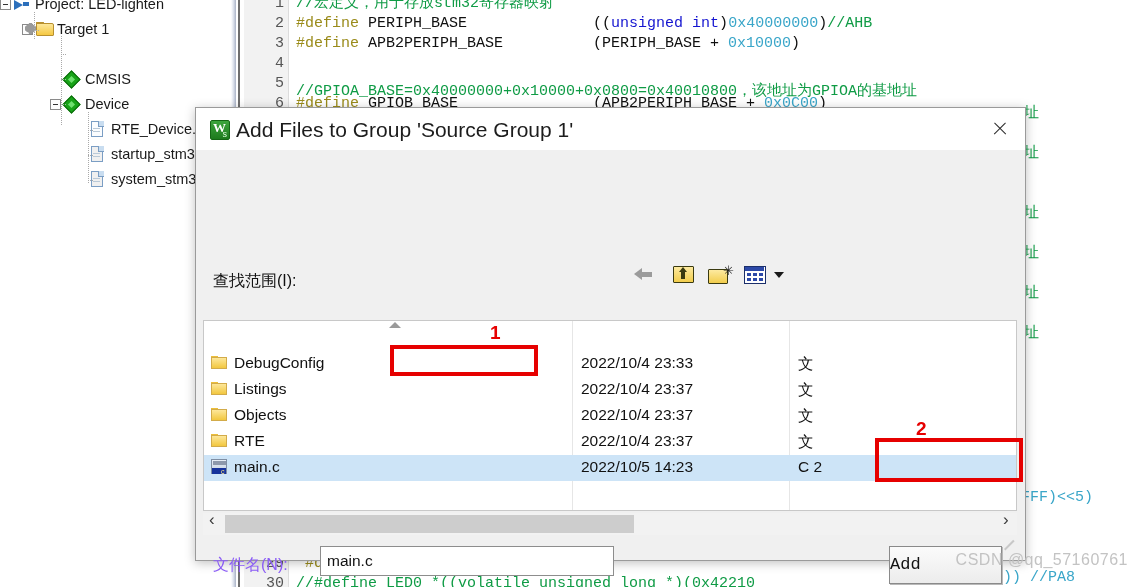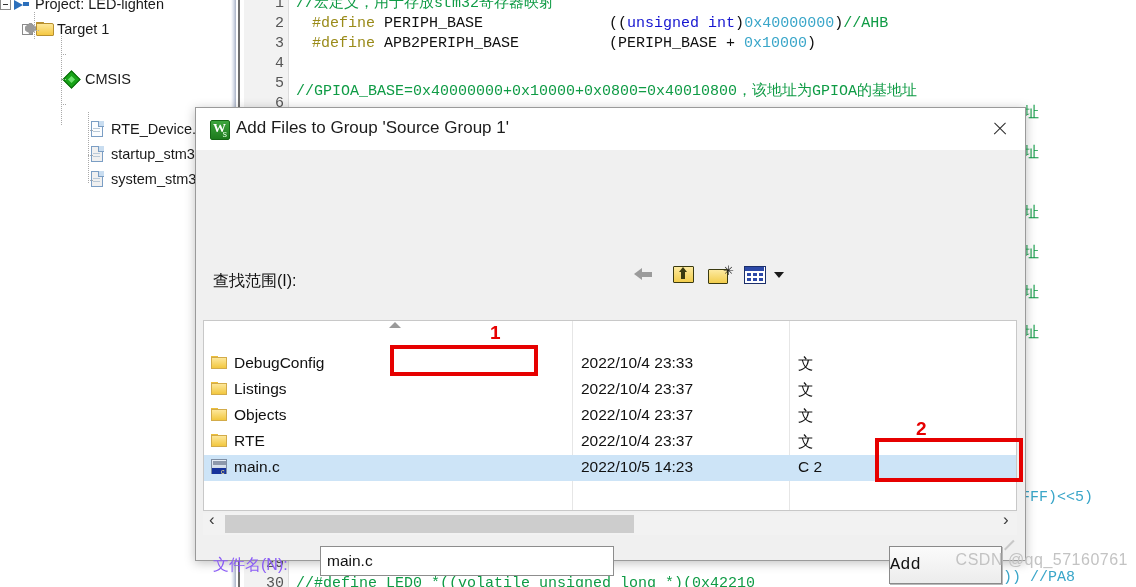--- a/index.html
+++ b/index.html
@@ -77,40 +77,40 @@
     position:absolute;left:244px;top:0;width:892px;height:587px;
     background:#ffffff;overflow:hidden;
     font-family:"Liberation Mono", monospace;
   }
   #gutter{position:absolute;left:0;top:0;width:45px;height:587px;background:#f2f2f2;}
   #gutter-line{position:absolute;left:44px;top:0;width:1px;height:587px;background:#dcdcdc;}
   .lnum{position:absolute;width:40px;text-align:right;color:#555;font-size:15px;
      height:20px;line-height:20px;font-family:"Liberation Mono",monospace;}
   .code{position:absolute;left:52px;white-space:pre;font-size:15px;height:20px;line-height:20px;
      color:#101010;font-family:"Liberation Mono",monospace;}
-  .kw-dir{color:#9a8b1a;margin-left:16px;}
+  .kw-dir{color:#9a8b1a;}
   .cmt{color:#0f9b45;}
   .num{color:#3aa6c9;}
   .kwb{color:#1414d0;}
   .pl{color:#101010;}
 
   
   #dialog{
     position:absolute;left:195px;top:107px;width:829px;height:452px;
     background:#f0f0f0;border:1px solid #9a9a9a;
     box-shadow:0 2px 10px rgba(0,0,0,.25);
     font-family:"Liberation Sans", sans-serif;
   }
   #dlg-title{position:absolute;left:0;top:0;width:829px;height:42px;background:#ffffff;}
   #dlg-icon{position:absolute;left:14px;top:12px;width:18px;height:18px;
      background:linear-gradient(#3da53d,#1d7a1d);border:1px solid #146614;border-radius:2px;}
   #dlg-icon:after{content:"W";position:absolute;left:2px;top:-1px;font-size:13px;
      color:#ffffff;font-weight:bold;font-family:"Liberation Serif",serif;}
   #dlg-icon .s{position:absolute;right:2px;bottom:0px;font-size:9px;color:#dfffdf;}
-  #dlg-title-text{position:absolute;left:40px;top:10px;font-size:17px;color:#1c1c1c;white-space:nowrap;}
+  #dlg-title-text{position:absolute;left:40px;top:10px;font-size:21px;color:#1c1c1c;white-space:nowrap;}
   #dlg-close{position:absolute;right:8px;top:6px;width:36px;height:30px;cursor:pointer;}
   #dlg-close:before,#dlg-close:after{content:"";position:absolute;left:11px;top:14px;
      width:16px;height:1.4px;background:#2a2a2a;}
   #dlg-close:before{transform:rotate(45deg);}
   #dlg-close:after{transform:rotate(-45deg);}
 
   
   #lookin-label{position:absolute;left:17px;top:163px;font-size:16px;color:#111;white-space:nowrap;}
   #lookin-combo{position:absolute;left:124px;top:155px;width:294px;height:28px;
      background:#ffffff;border:1px solid #8d8d8d;box-sizing:border-box;}
@@ -225,20 +225,27 @@
         <div class="bk"></div>
       </div>
       <span class="tree-label" style="left: 57px;">Target 1</span>
     </div>
     <div class="tree-row" style="top: 67px; position: absolute; left: 0px; width: 226px;">
       <div class="ico-diamond" style="left: 64px;">
         <div class="d"></div>
       </div>
       <span class="tree-label" style="left: 85px;">CMSIS</span>
     </div>
+    <div class="tree-row" style="top: 92px; position: absolute; left: 0px; width: 226px;">
+      <div class="expander" style="left: 50px;"></div>
+      <div class="ico-diamond" style="left: 64px;">
+        <div class="d"></div>
+      </div>
+      <span class="tree-label" style="left: 85px;">Device</span>
+    </div>
     <div class="tree-row" style="top: 117px; position: absolute; left: 0px; width: 226px;">
       <div class="ico-doc" style="left: 90px;">
         <div class="pg"></div>
         <div class="fold"></div>
         <div class="ln" style="top:7px"></div>
         <div class="ln" style="top:10px"></div>
       </div>
       <span class="tree-label" style="left: 111px;">RTE_Device.h (St</span>
     </div>
     <div class="tree-row" style="top: 142px; position: absolute; left: 0px; width: 226px;">
@@ -282,20 +289,21 @@
 <div class="lnum" style="top: -6px; left: 0px;">1</div>
     <div class="code" style="top: -6px;"><span class="cmt">//宏定义，用于存放stm32寄存器映射</span></div>
     <div class="lnum" style="top: 14px; left: 0px;">2</div>
     <div class="code" style="top: 14px;"><span class="kw-dir">#define</span><span class="pl"> PERIPH_BASE              </span><span class="pl">((</span><span class="kwb">unsigned int</span><span class="pl">)</span><span class="num">0x40000000</span><span class="pl">)</span><span class="cmt">//AHB</span></div>
     <div class="lnum" style="top: 34px; left: 0px;">3</div>
     <div class="code" style="top: 34px;"><span class="kw-dir">#define</span><span class="pl"> APB2PERIPH_BASE          (PERIPH_BASE + </span><span class="num">0x10000</span><span class="pl">)</span></div>
     <div class="lnum" style="top: 54px; left: 0px;">4</div>
     <div class="lnum" style="top: 74px; left: 0px;">5</div>
     <div class="code" style="top: 82px;"><span class="cmt">//GPIOA_BASE=0x40000000+0x10000+0x0800=0x40010800，该地址为GPIOA的基地址</span></div>
     <div class="lnum" style="top: 94px; left: 0px;">6</div>
+    <div class="code" style="top: 94px;"><span class="kw-dir">#define</span><span class="pl"> GPIOB_BASE               (APB2PERIPH_BASE + </span><span class="num">0x0C00</span><span class="pl">)</span></div>
     <div class="lnum" style="top: 114px; left: 0px;">7</div>
     <div class="code" style="top: 114px;"><span class="cmt">//GPIOB</span></div>
     <div class="lnum" style="top: 134px; left: 0px;">8</div>
     <div class="code" style="top: 134px;"><span class="kw-dir">#define</span></div>
     <div class="lnum" style="top: 154px; left: 0px;">9</div>
     <div class="code" style="top: 154px;"><span class="cmt">//GPIOC</span></div>
     <div class="lnum" style="top: 174px; left: 0px;">10</div>
     <div class="code" style="top: 174px;"><span class="kw-dir">#define</span></div>
     <div class="lnum" style="top: 194px; left: 0px;">11</div>
     <div class="code" style="top: 194px;"><span class="cmt">//GPIOD</span></div>

